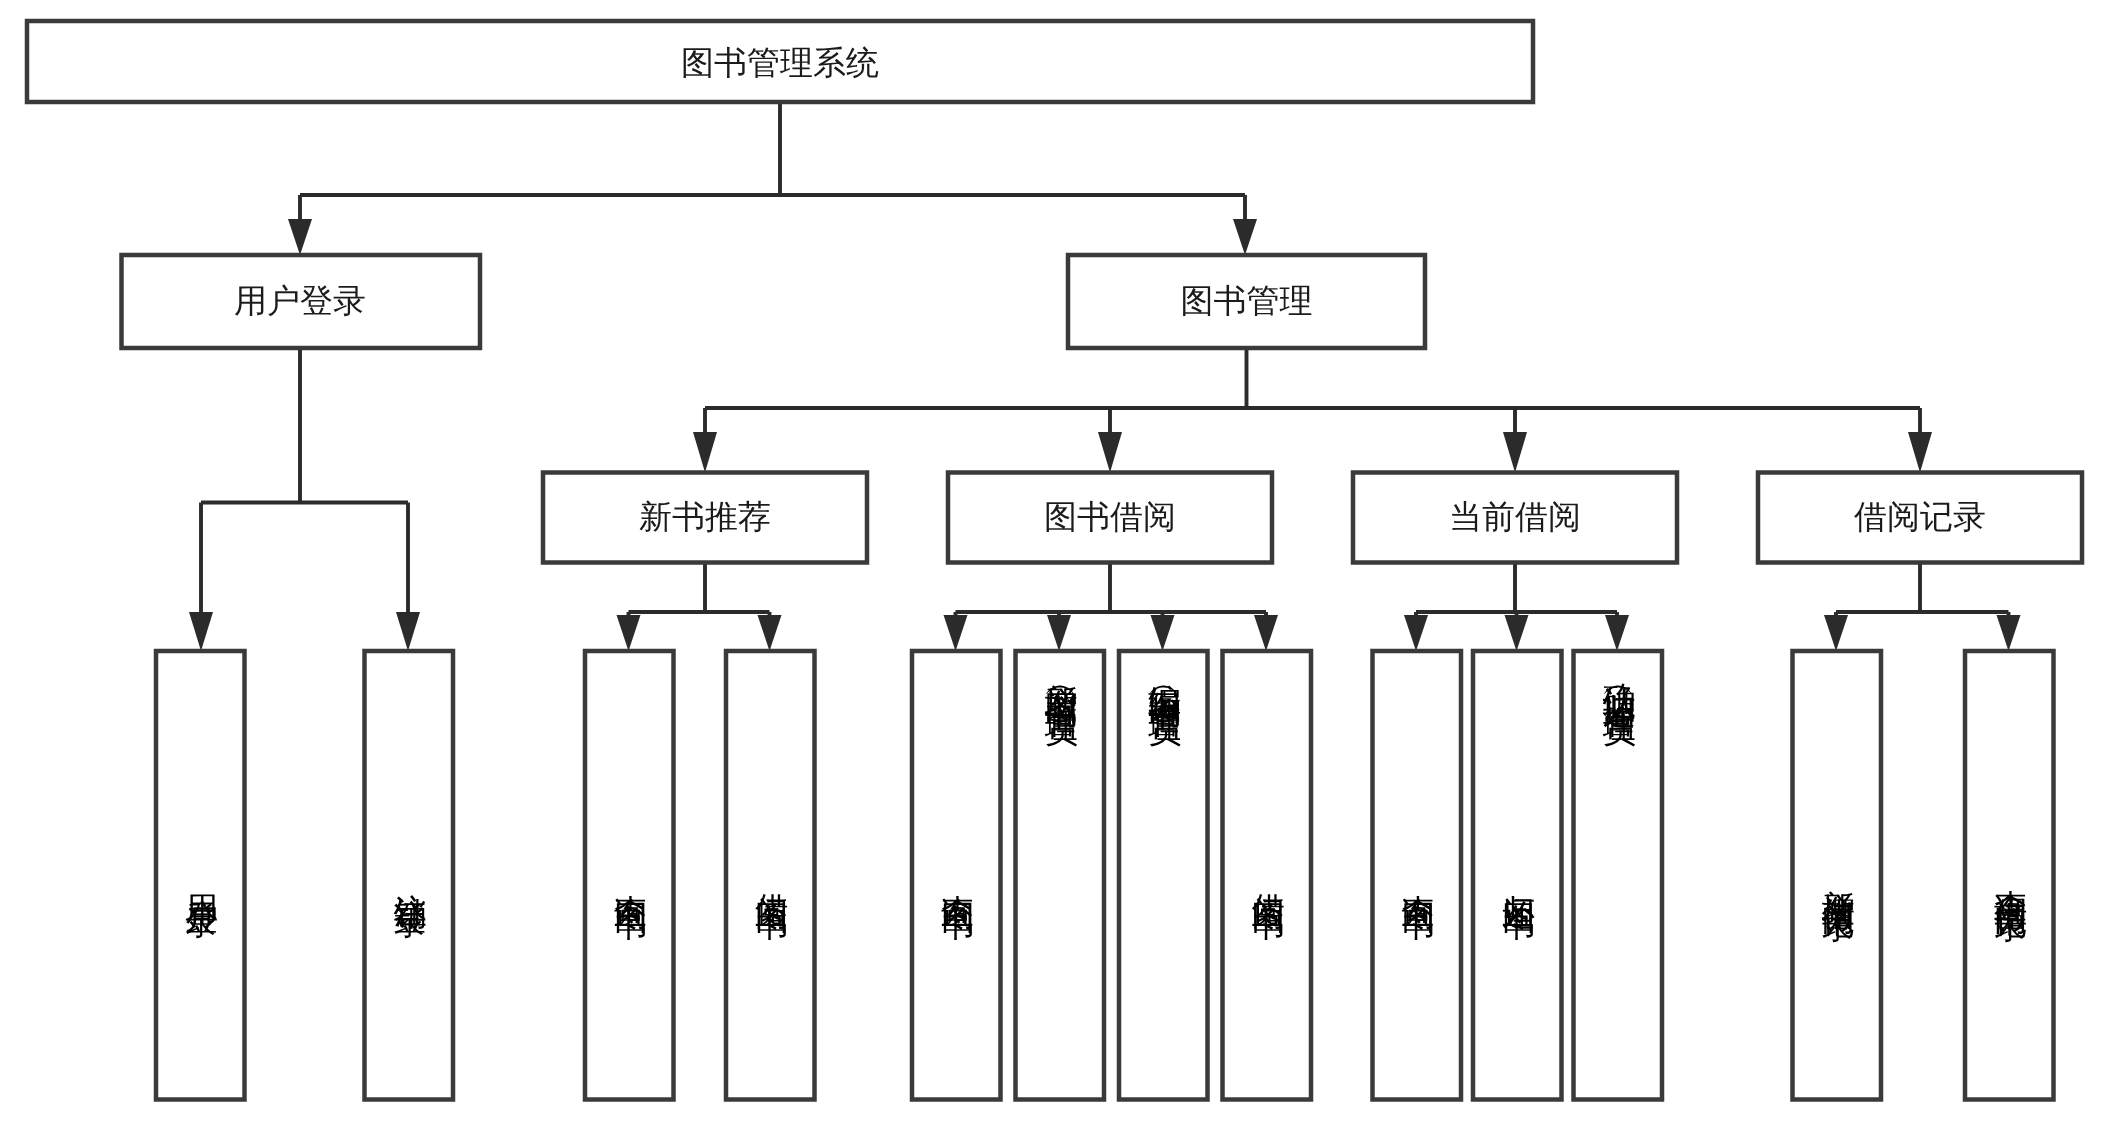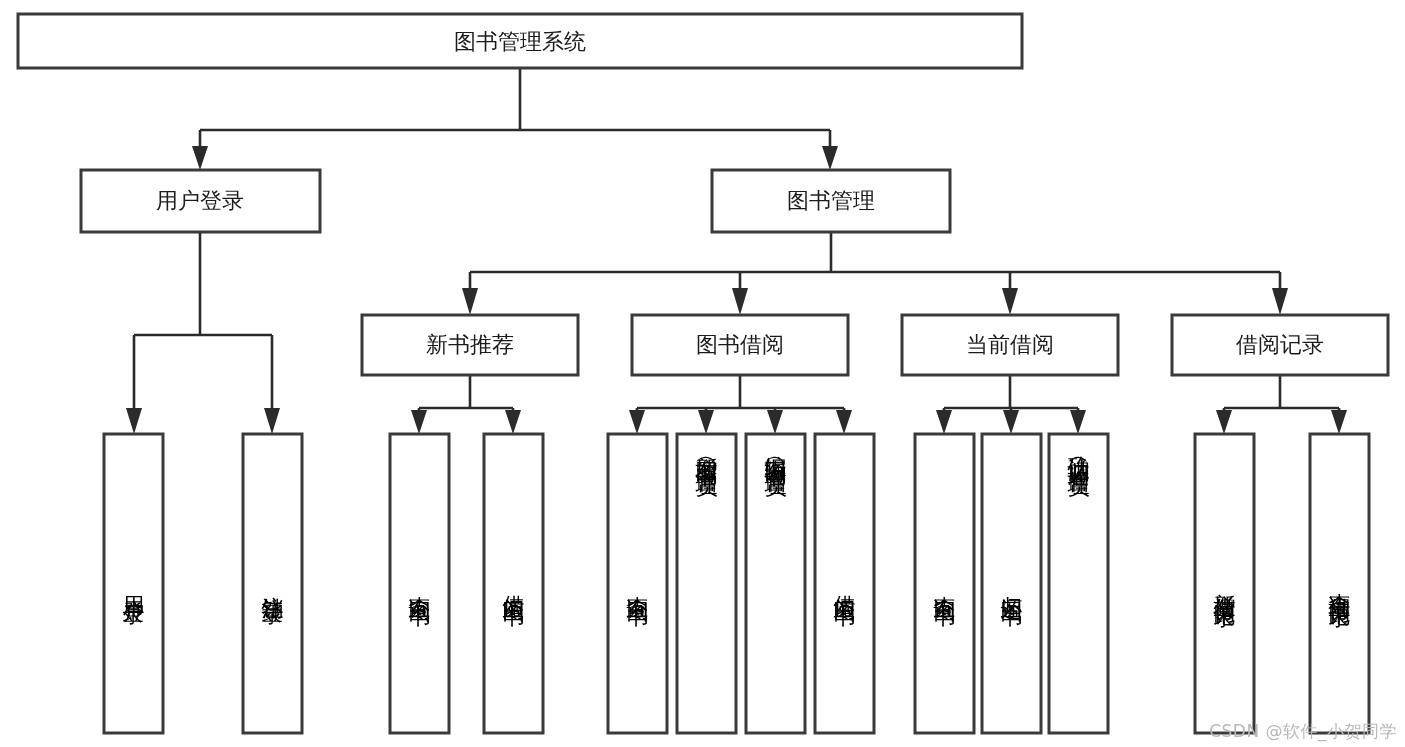--- a/index.html
+++ b/index.html
@@ -283,15 +283,14 @@
       <rect class="node-box" x="1310" y="434" width="59" height="299"></rect>
       <foreignObject x="1310" y="434" width="59" height="299">
         <div xmlns="http://www.w3.org/1999/xhtml" style="width:59px;height:299px;display:flex;align-items:center;justify-content:center;">
           <span class="node-label-v">查询借阅记录</span>
         </div>
       </foreignObject>
     </g>
 
   </svg>
 
-  <div class="watermark">CSDN @软件_小贺同学</div>
 
 </div>
 
 </body></html>

